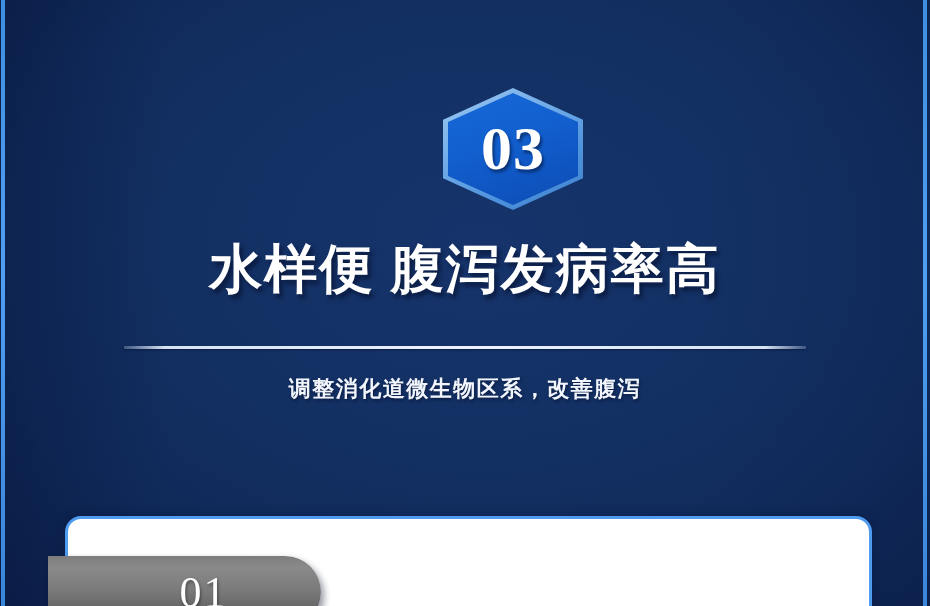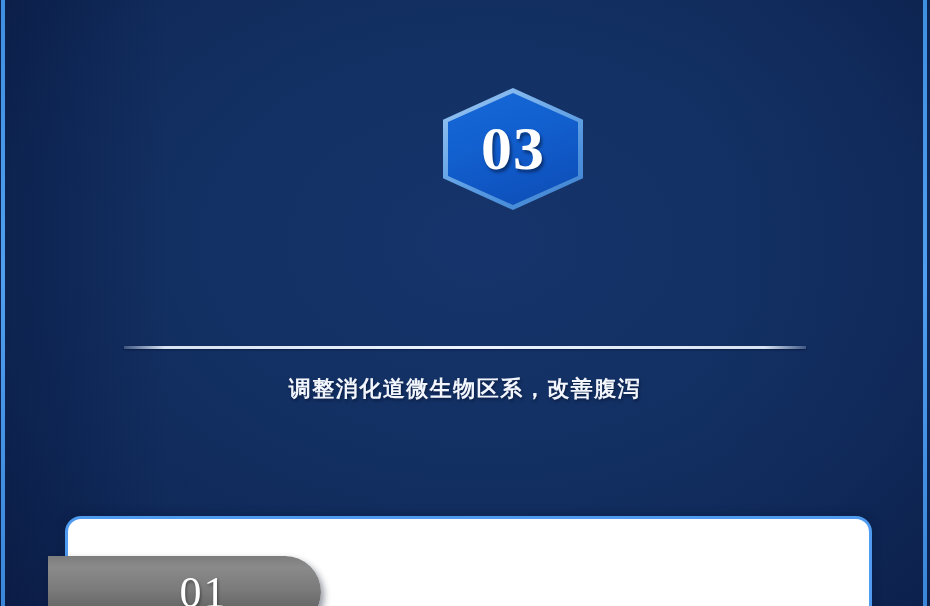--- a/index.html
+++ b/index.html
@@ -184,20 +184,21 @@
 
   <div class="edge-rail left"></div>
   <div class="edge-rail right"></div>
 
   <div class="hex-wrap">
     <div class="hex outer"></div>
     <div class="hex inner"></div>
     <div class="hex-num">03</div>
   </div>
 
+  <div class="headline">水样便 腹泻发病率高</div>
 
   <div class="divider"></div>
 
   <div class="subtitle">调整消化道微生物区系，改善腹泻</div>
 
   <div class="content-card"></div>
 
   <div class="pill-tab">
     <div class="pill-label">01</div>
   </div>

